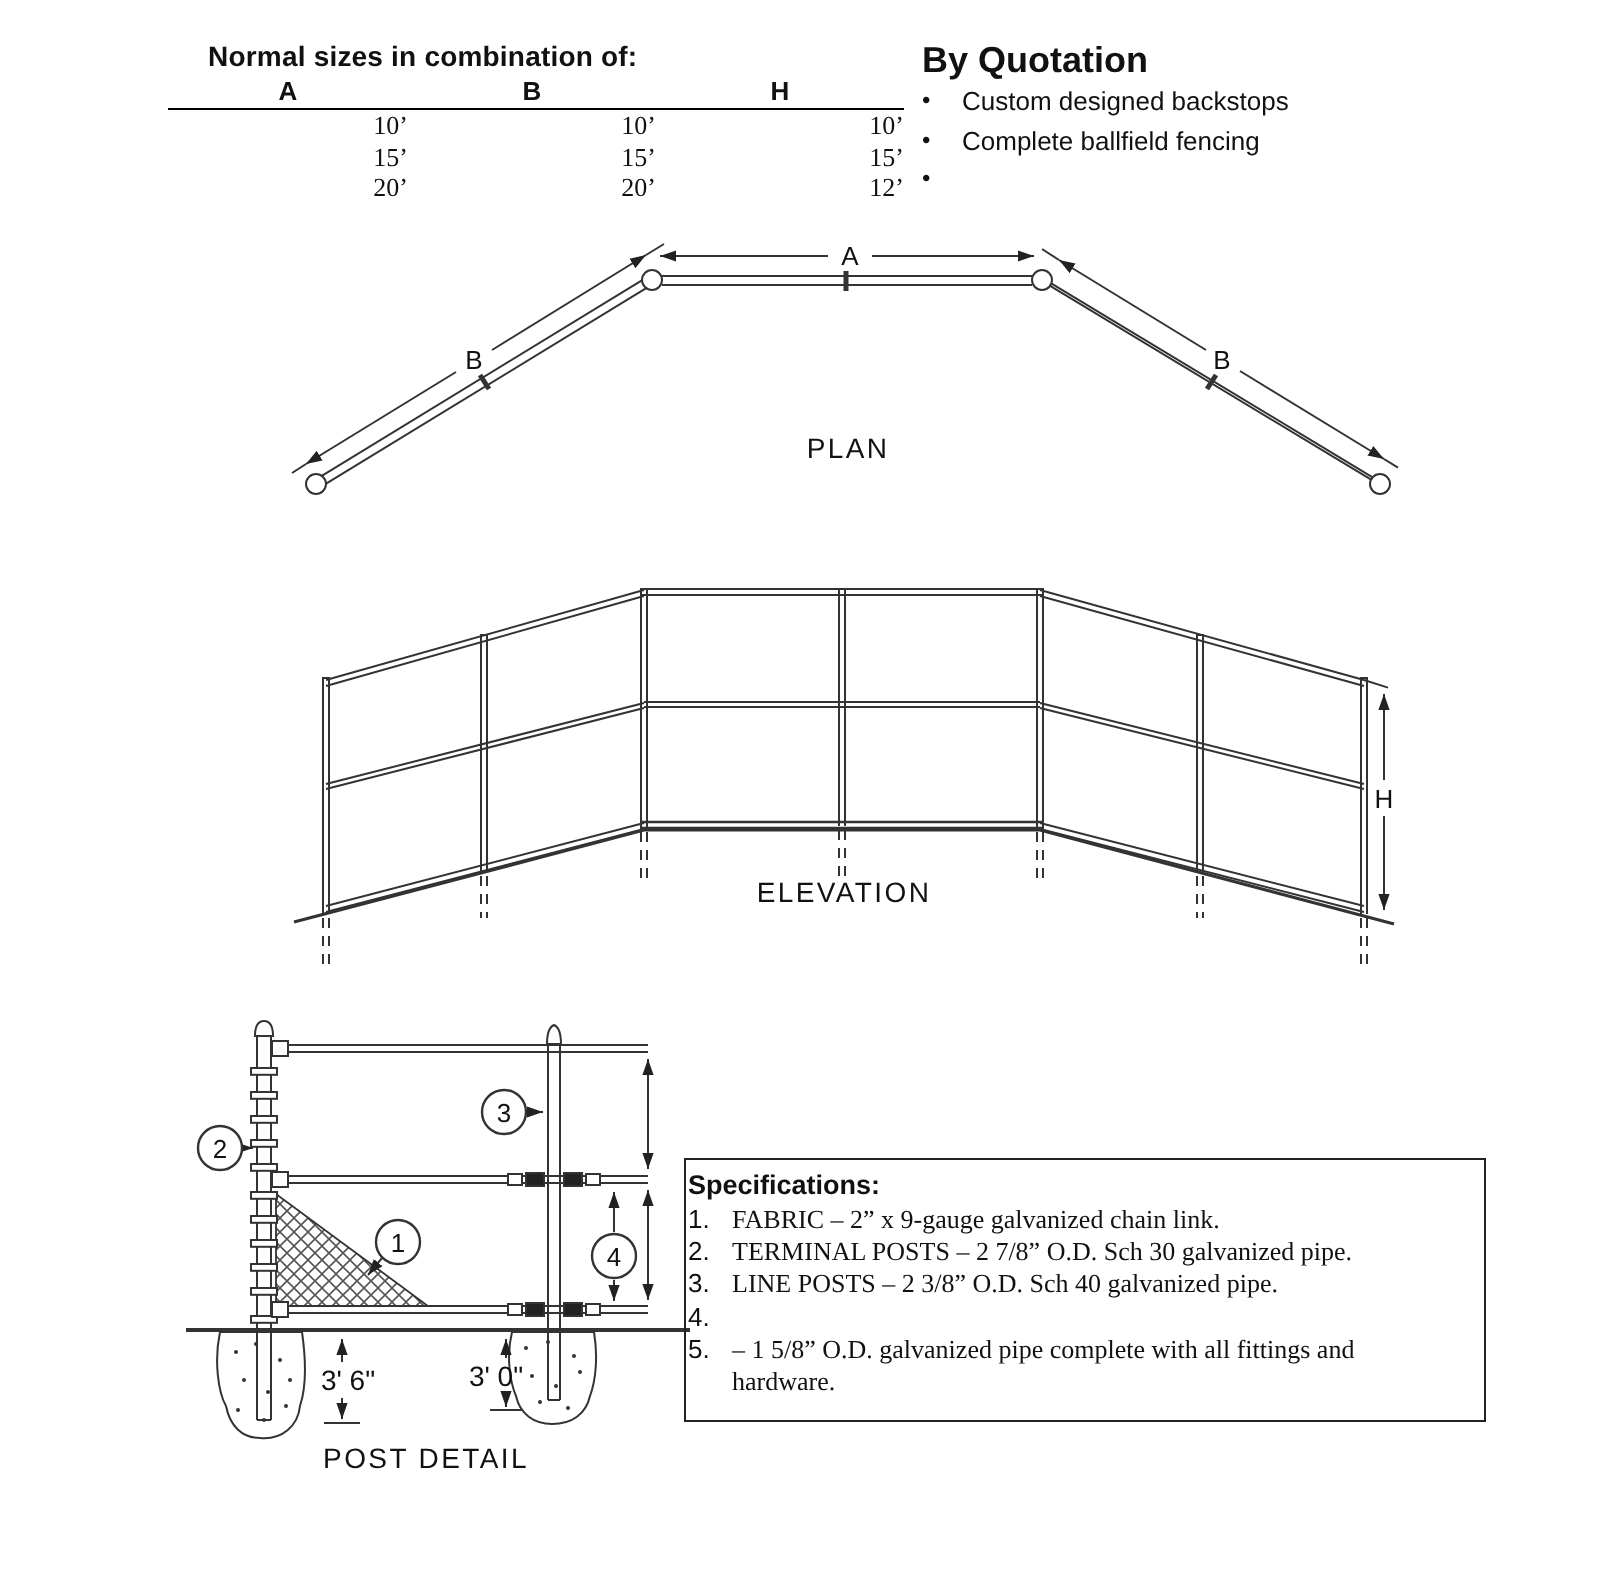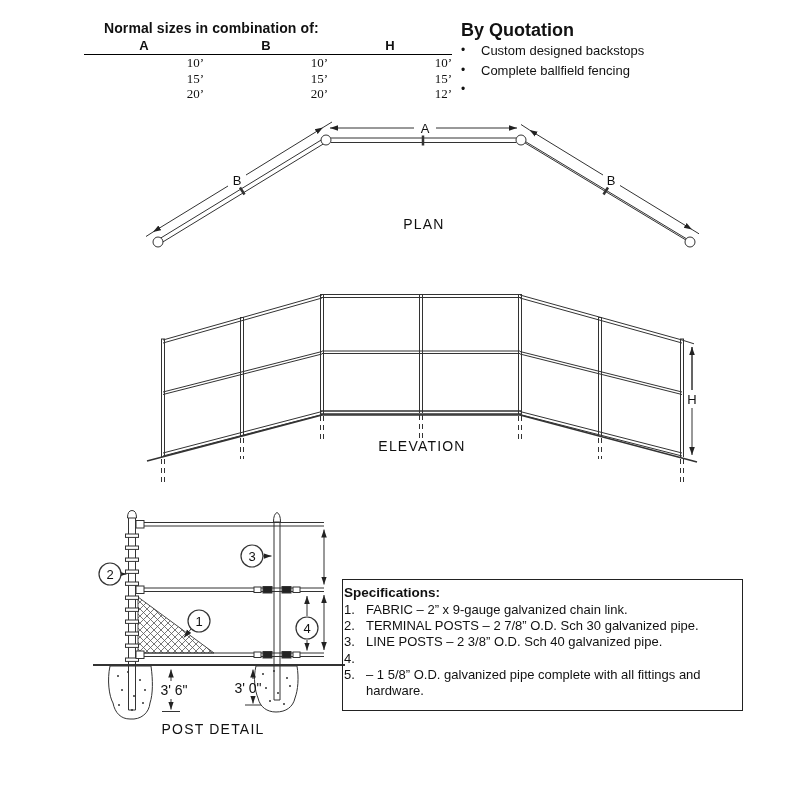--- a/index.html
+++ b/index.html
@@ -20,21 +20,21 @@
   #quotation .q-title{font-size:18px;font-weight:bold;}
   #quotation .q-item{display:flex;line-height:19.5px;font-size:13px;}
   #quotation .q-item:first-of-type{margin-top:2px;}
   .bullet{width:20px;font-size:12px;}
   
   #specs{left:342px;top:531px;width:401px;height:132px;border:1.5px solid #222;box-sizing:border-box;
          padding:5px 8px 0 1px;margin-top:48px;}
   #specs .s-title{font-size:13.5px;font-weight:bold;margin-bottom:2px;}
   #specs .s-item{display:flex;font-size:13px;line-height:16.2px;}
   #specs .s-num{width:22px;flex:none;}
-  #specs .s-text{max-width:352px;}
+  #specs .s-text{max-width:352px;font-family:Liberation Serif, serif;}
   svg text{font-family:"Liberation Sans","DejaVu Sans",sans-serif;fill:#111;}
   .dimlabel{font-size:13px;}
   .viewlabel{font-size:14px;letter-spacing:1.2px;}
   .callout-num{font-size:13px;}
 </style>
 </head>
 <body>
 
 <div id="page">
 

